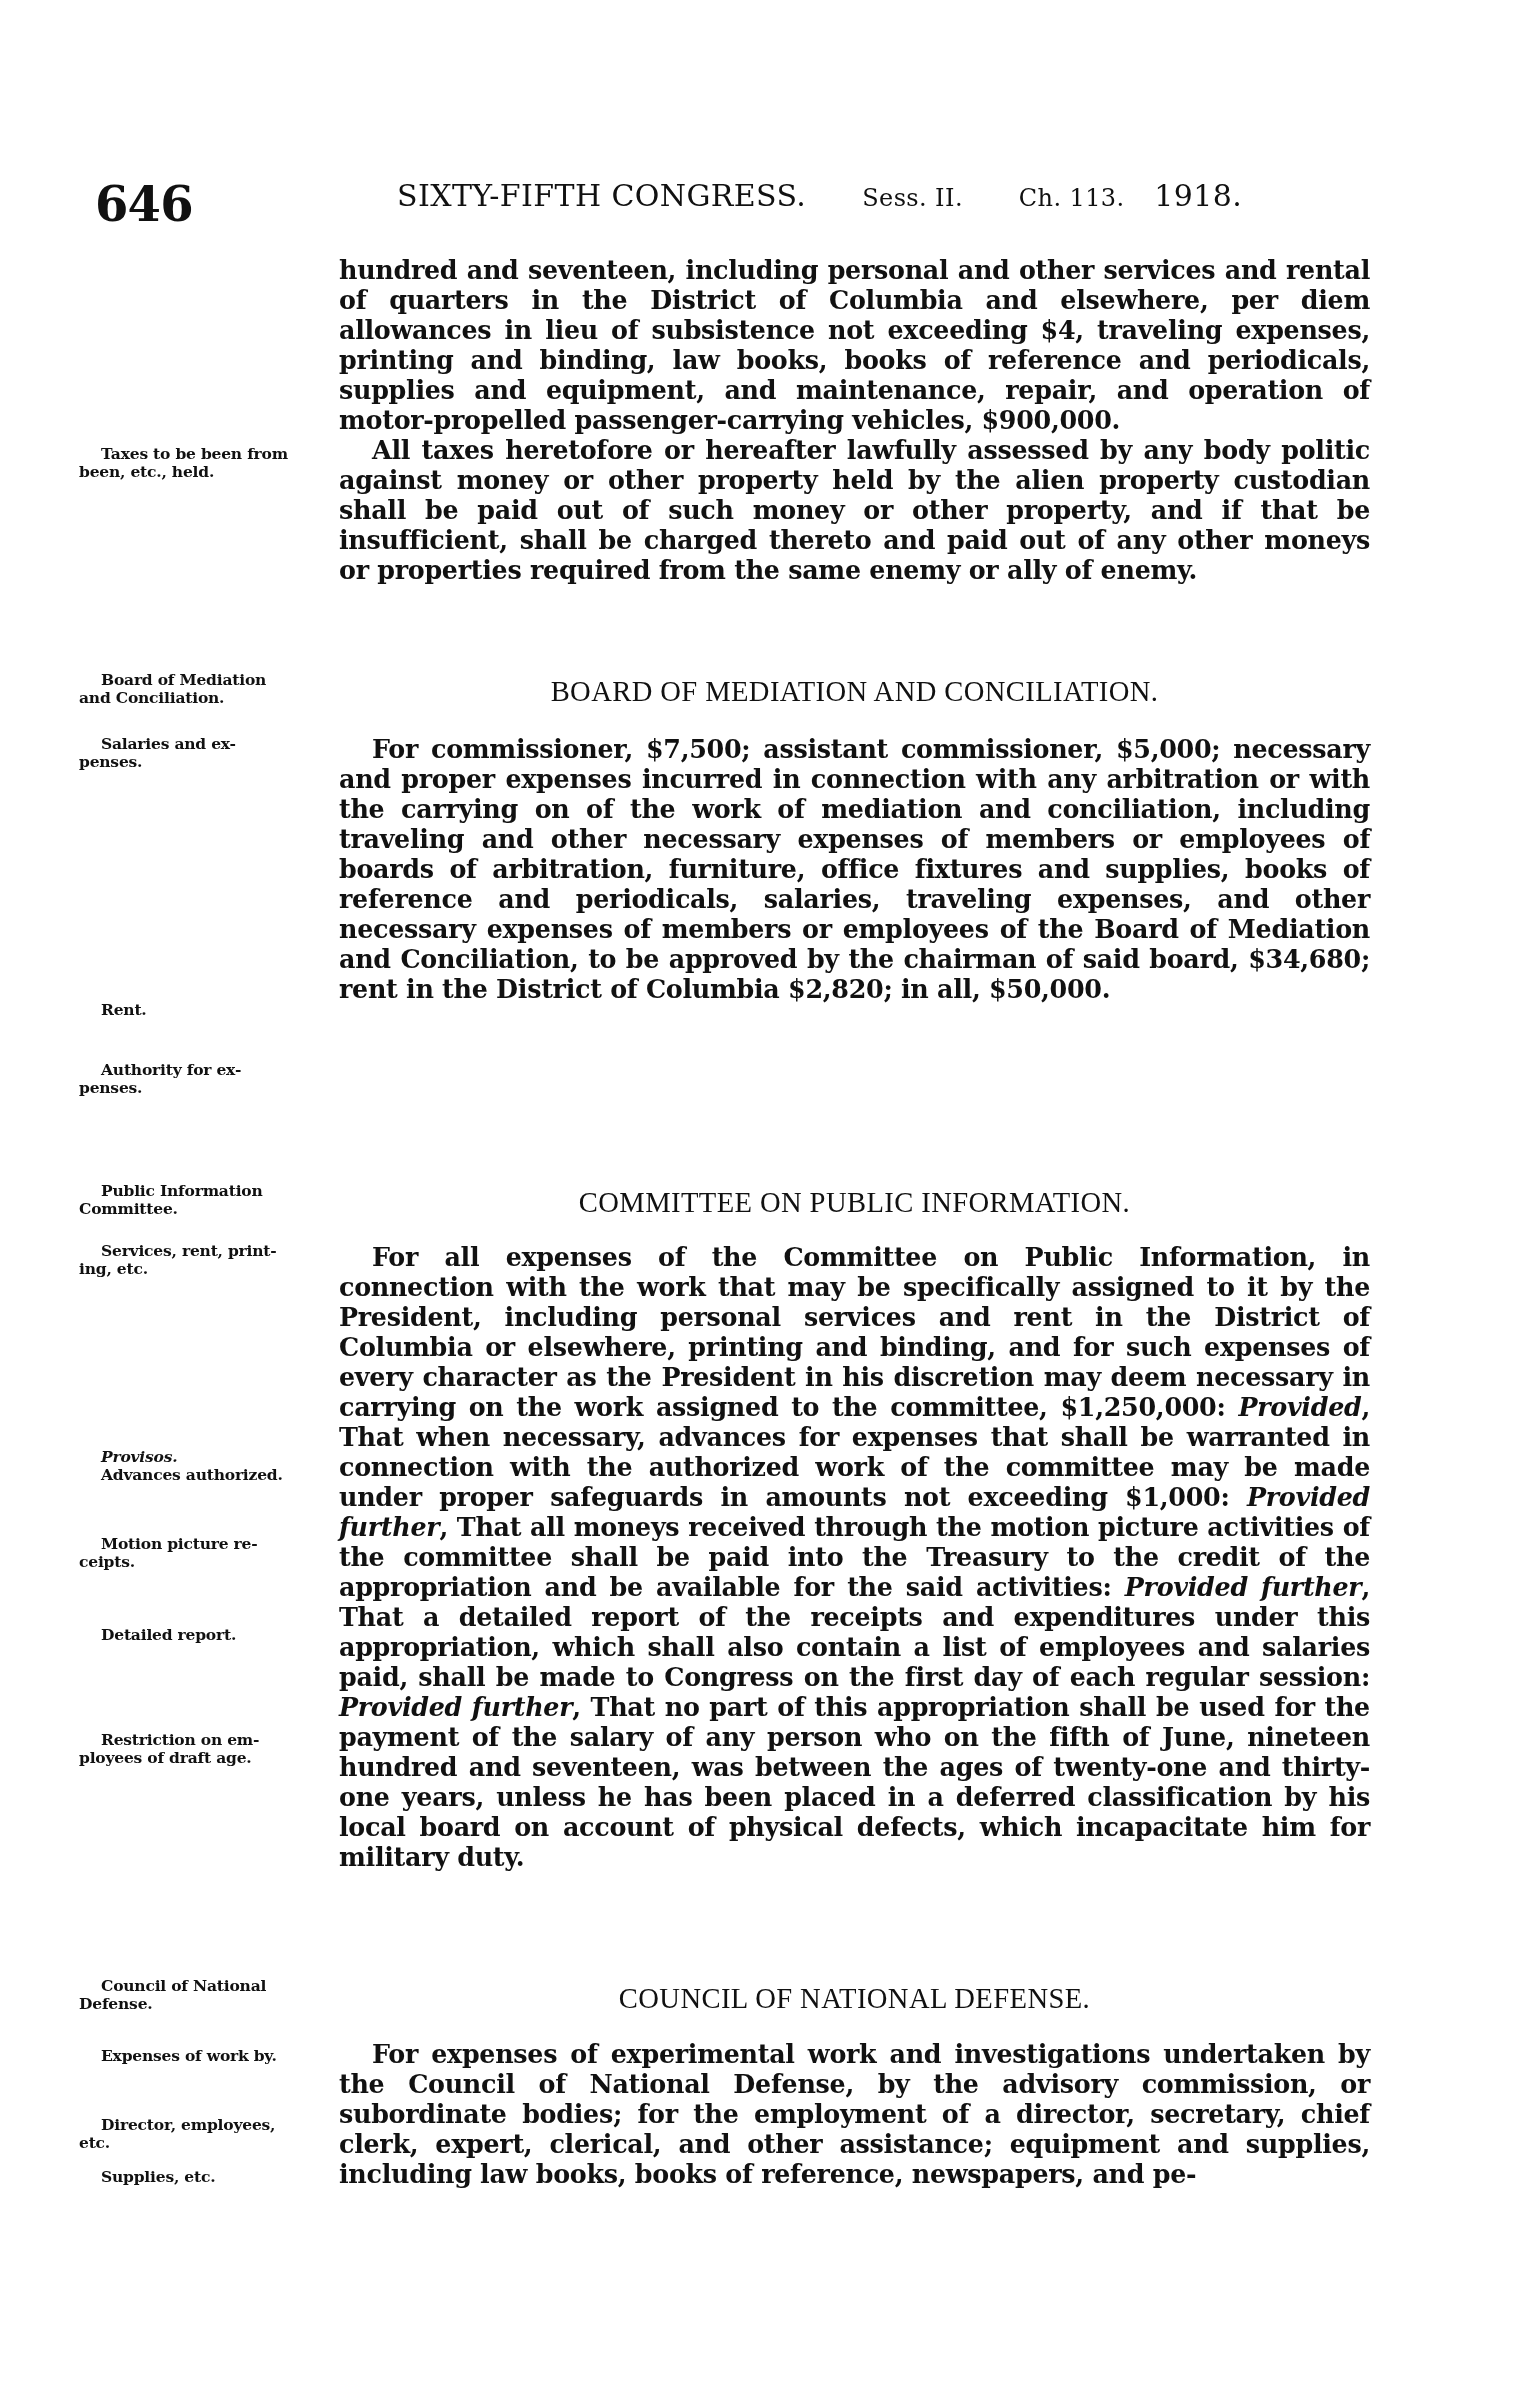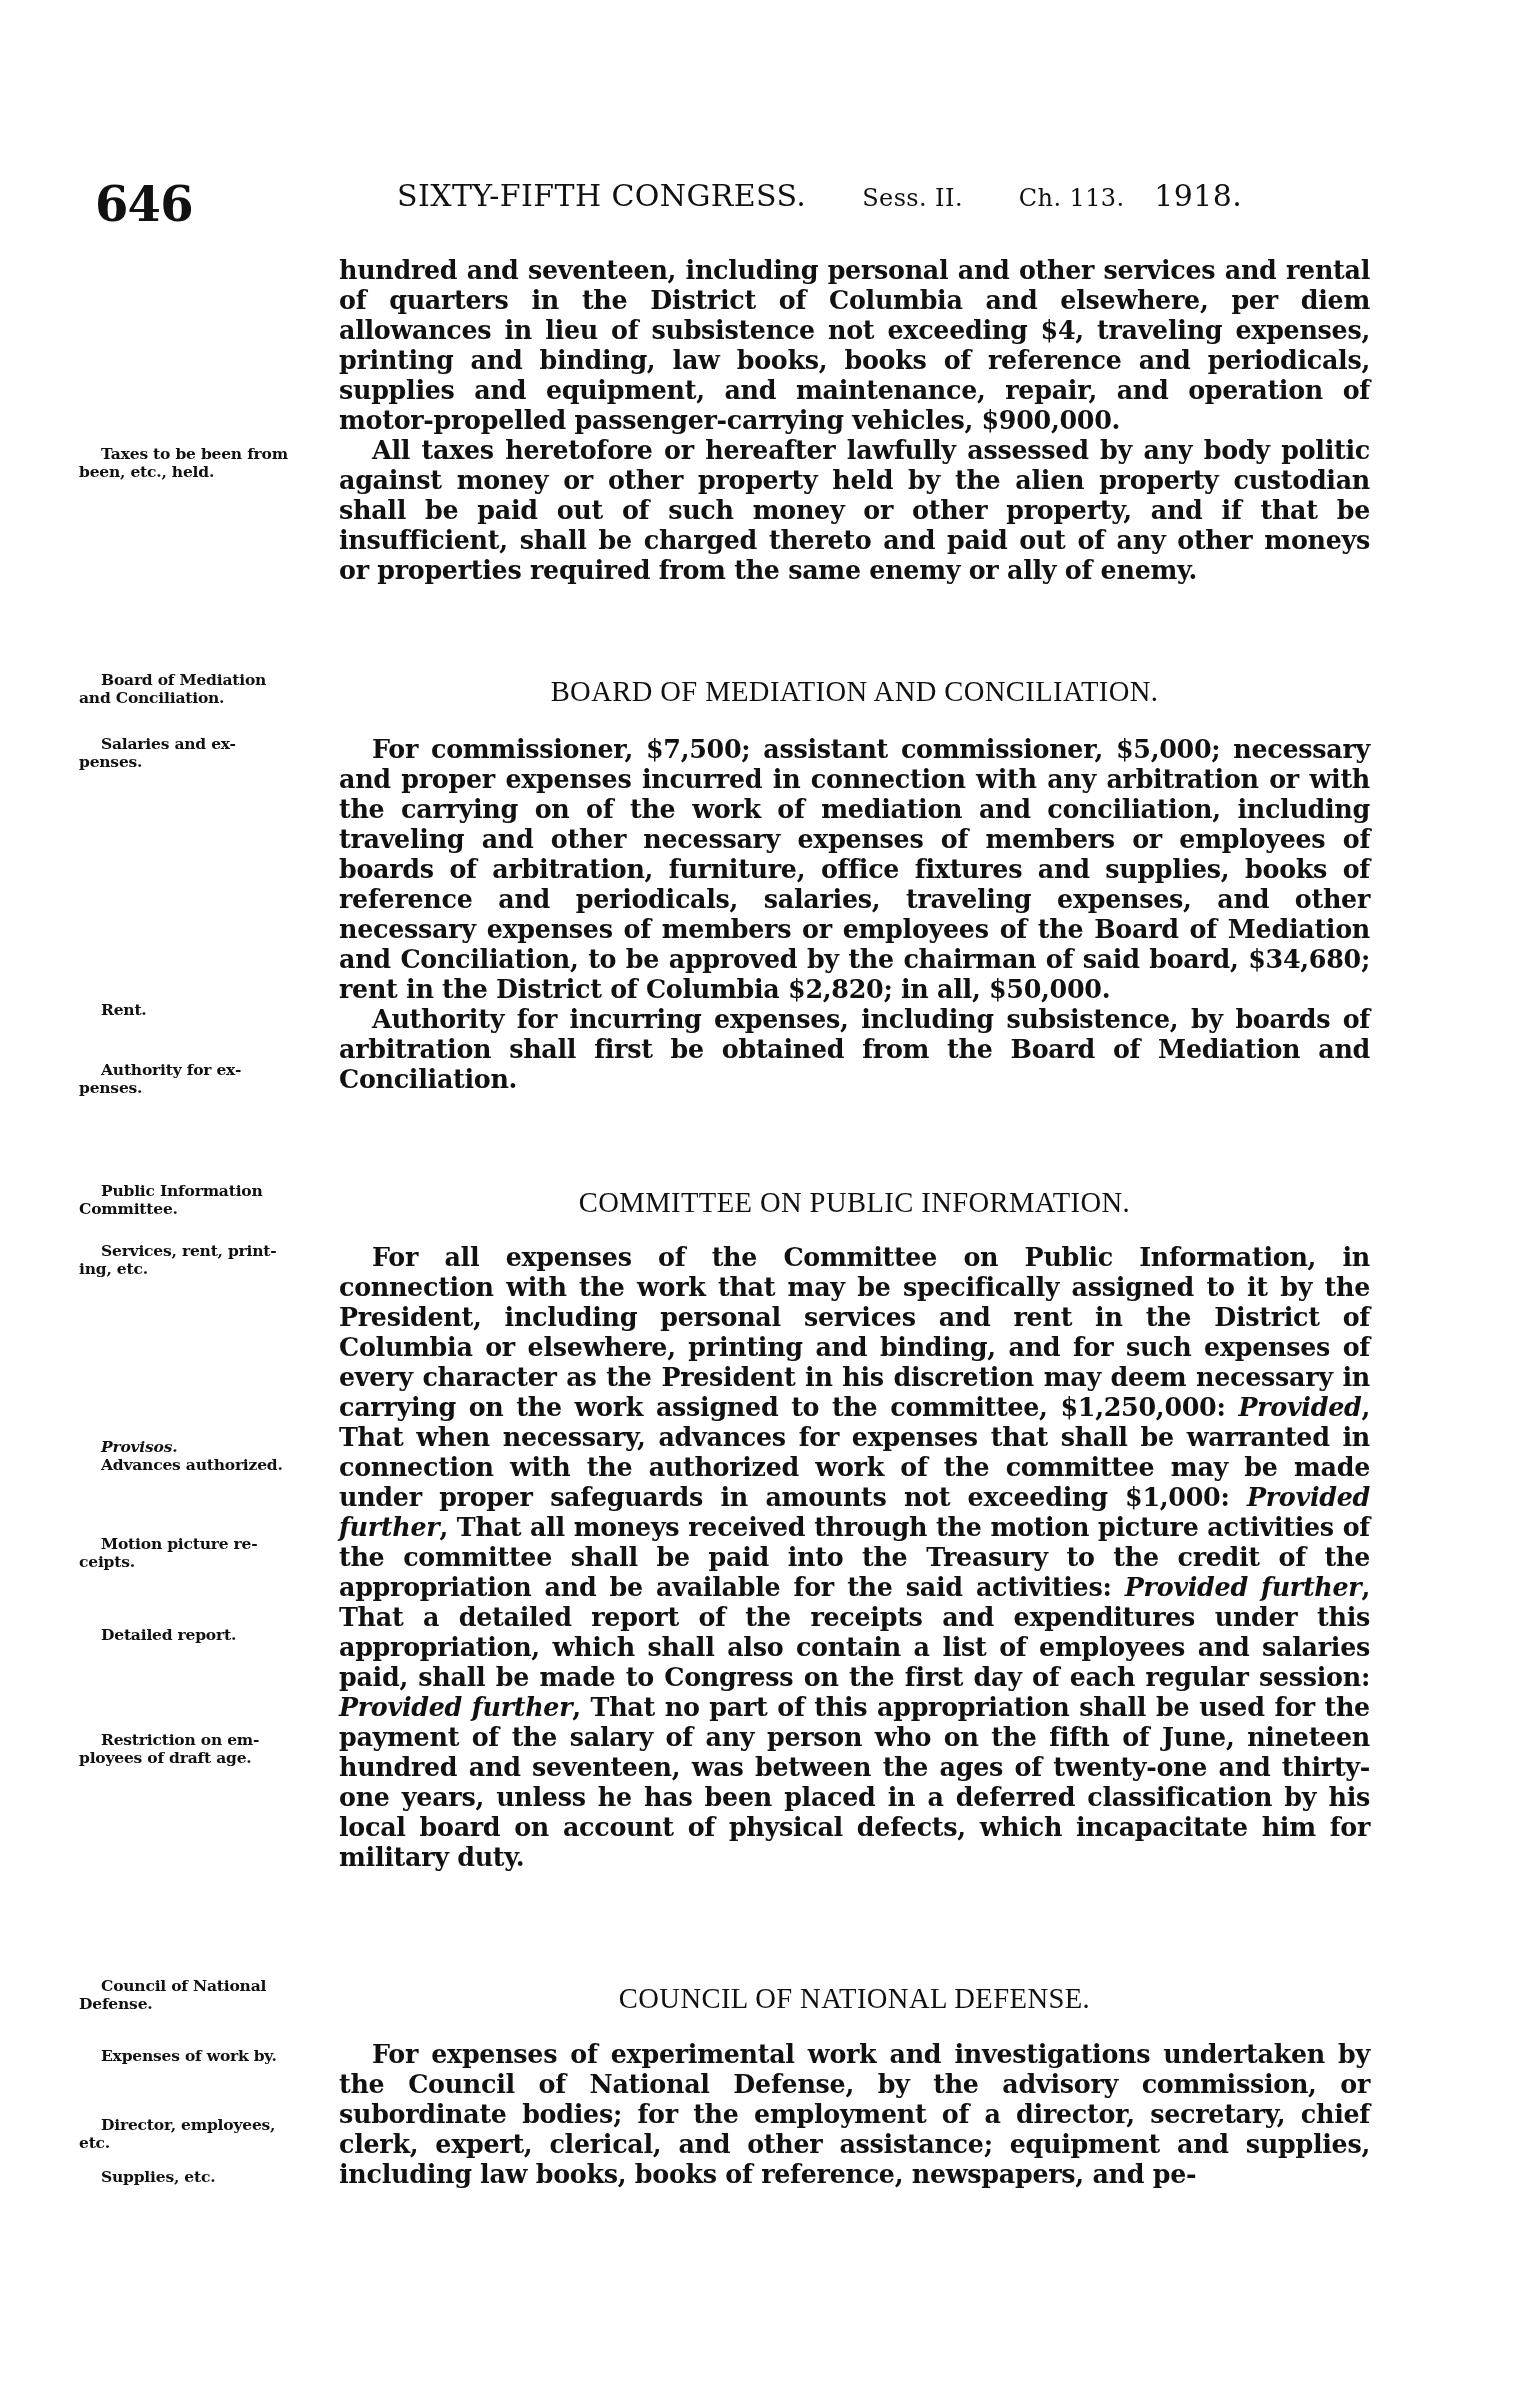--- a/index.html
+++ b/index.html
@@ -11,21 +11,21 @@
   .block { position: absolute; left: 339px; width: 1031px; font-size: 25.4px; line-height: 30px;
            text-align: justify; text-align-last: left; font-weight: bold; letter-spacing: -0.3px; }
   .block p { margin: 0; text-indent: 33px; }
   .block p.noindent { text-indent: 0; }
   .block i { font-style: italic; margin-top: 42px; }
   .heading { position: absolute; left: 339px; width: 1031px; text-align: center; font-size: 28.6px;
              line-height: 35px; letter-spacing: 0.4px; font-family: "Liberation Serif", serif; }
   .sidenote { position: absolute; left: 79px; width: 248px; font-size: 15.5px; line-height: 18px;
               text-align: justify; text-align-last: left; font-weight: bold; letter-spacing: -0.2px; }
   .sidenote .first { display: block; text-indent: 22px; }
-  .sidenote i { font-style: italic; }
+  .sidenote i { font-style: italic; margin-top: 10px; }
 </style>
 </head>
 <body>
 
 <div class="page-number">646</div>
 <div class="running-head">
   <span>SIXTY-FIFTH CONGRESS.</span>&nbsp;
   <span class="sc">Sess. II.</span>&nbsp;
   <span class="sc">Ch. 113.</span>&nbsp;&nbsp;
   <span>1918.</span>
@@ -33,21 +33,20 @@
 
 <div class="block" style="top:255px">
   <p class="noindent">hundred and seventeen, including personal and other services and rental of quarters in the District of Columbia and elsewhere, per diem allowances in lieu of subsistence not exceeding $4, traveling expenses, printing and binding, law books, books of reference and periodicals, supplies and equipment, and maintenance, repair, and operation of motor-propelled passenger-carrying vehicles, $900,000.</p>
   <p>All taxes heretofore or hereafter lawfully assessed by any body politic against money or other property held by the alien property custodian shall be paid out of such money or other property, and if that be insufficient, shall be charged thereto and paid out of any other moneys or properties required from the same enemy or ally of enemy.</p>
 </div>
 
 <div class="heading" style="top:674px">BOARD OF MEDIATION AND CONCILIATION.</div>
 
 <div class="block" style="top:734px">
   <p>For commissioner, $7,500; assistant commissioner, $5,000; necessary and proper expenses incurred in connection with any arbitration or with the carrying on of the work of mediation and conciliation, including traveling and other necessary expenses of members or employees of boards of arbitration, furniture, office fixtures and supplies, books of reference and periodicals, salaries, traveling expenses, and other necessary expenses of members or employees of the Board of Mediation and Conciliation, to be approved by the chairman of said board, $34,680; rent in the District of Columbia $2,820; in all, $50,000.</p>
-  <p>Authority for incurring expenses, including subsistence, by boards of arbitration shall first be obtained from the Board of Mediation and Conciliation.</p>
 </div>
 
 <div class="heading" style="top:1185px">COMMITTEE ON PUBLIC INFORMATION.</div>
 
 <div class="block" style="top:1242px">
   <p><span>For all expenses of the Committee on Public Information, in connection with the work that may be specifically assigned to it by the President, including personal services and rent in the District of Columbia or elsewhere, printing and binding, and for such expenses of every character as the President in his discretion may deem necessary in carrying on the work assigned to the committee, $1,250,000: </span><i>Provided</i><span>, That when necessary, advances for expenses that shall be warranted in connection with the authorized work of the committee may be made under proper safeguards in amounts not exceeding $1,000: </span><i>Provided further</i><span>, That all moneys received through the motion picture activities of the committee shall be paid into the Treasury to the credit of the appropriation and be available for the said activities: </span><i>Provided further</i><span>, That a detailed report of the receipts and expenditures under this appropriation, which shall also contain a list of employees and salaries paid, shall be made to Congress on the first day of each regular session: </span><i>Provided further</i><span>, That no part of this appropriation shall be used for the payment of the salary of any person who on the fifth of June, nineteen hundred and seventeen, was between the ages of twenty-one and thirty-one years, unless he has been placed in a deferred classification by his local board on account of physical defects, which incapacitate him for military duty.</span></p>
 </div>
 
 <div class="heading" style="top:1981px">COUNCIL OF NATIONAL DEFENSE.</div>
 

